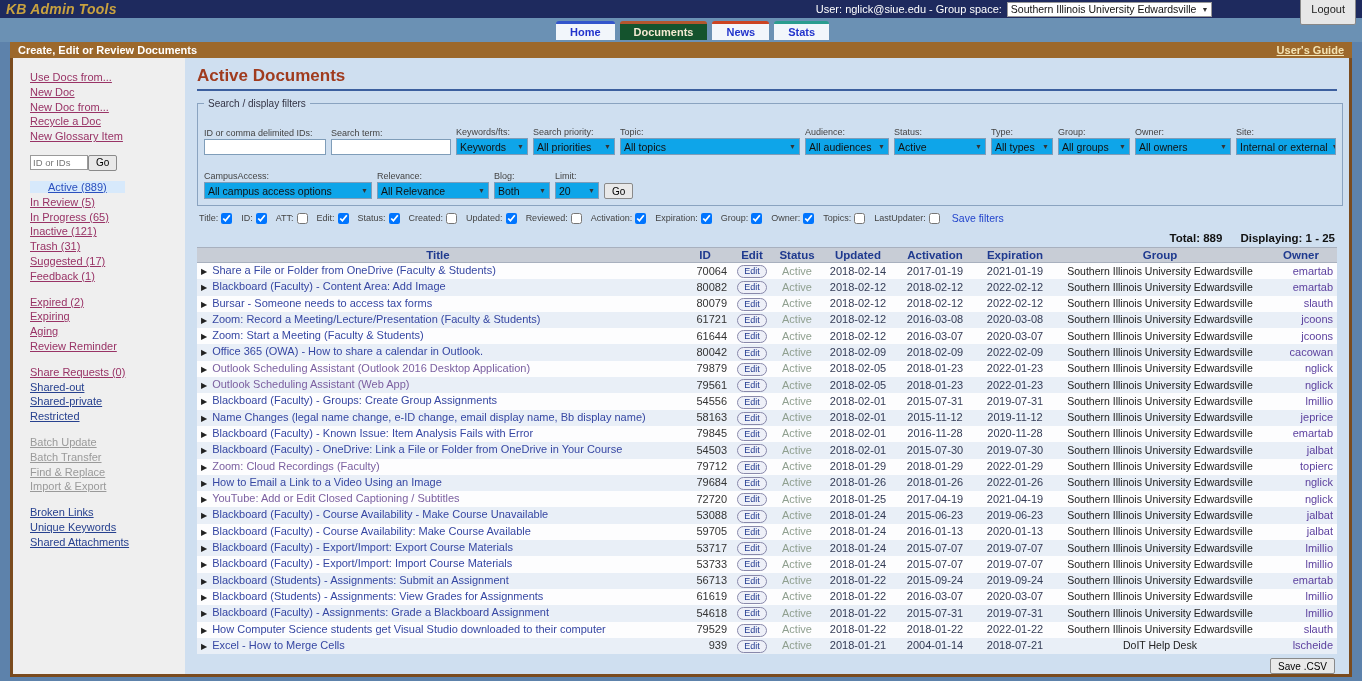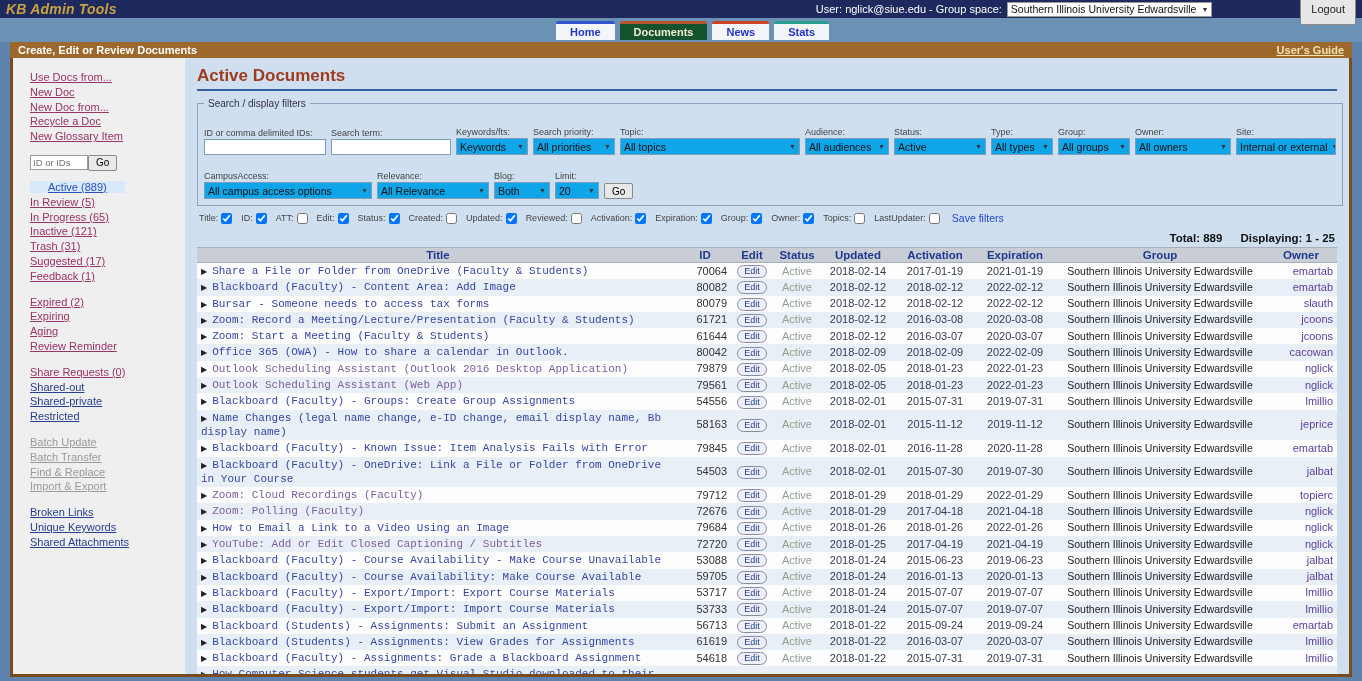--- a/index.html
+++ b/index.html
@@ -70,21 +70,21 @@
   table.docs { width:100%; border-collapse:collapse; font-size:11px; }
   table.docs th {
     background:#c8cdd6; color:#1f3a8f; font-weight:bold; font-size:11.5px;
     padding:1px 4px; text-align:center; border-top:1px solid #a8b0be; border-bottom:1px solid #a8b0be;
   }
   table.docs td { padding:1px 4px; line-height:13.3px; }
   table.docs tr.r:nth-child(even) { background:#e9eff7; }
   table.docs tr.r:nth-child(odd) { background:#fdfdfe; }
   td.c-title { text-align:left; }
   .tri { color:#222; font-size:8px; margin-right:5px; }
-  .tlink { color:#3647a3; cursor:pointer;font-family:Liberation Mono, monospace; }
+  .tlink { color:#3647a3; cursor:pointer; }
   .tlink.visited { color:#7b5fa0; }
   td.c-id { text-align:right; padding-right:12px; color:#333; }
   td.c-edit { text-align:center; }
   .edit-pill { display:inline-block; border:1px solid #8888aa; border-radius:8px; background:#eef0f8; color:#223a8f; font-size:9px; line-height:11px; padding:0 6px; cursor:pointer; }
   td.c-status { text-align:center; color:#8f9f8f; }
   td.c-date { text-align:center; color:#333b55; }
   td.c-group { text-align:center; color:#222; font-size:10.5px; }
   td.c-owner { text-align:right; padding-right:8px; }
   .olink { color:#5b3f9e; cursor:pointer; }
   .csv-row { text-align:right; margin:4px 2px 0 0; }
@@ -502,31 +502,20 @@
             <td class="c-id">79712</td>
             <td class="c-edit"><span class="edit-pill">Edit</span></td>
             <td class="c-status">Active</td>
             <td class="c-date">2018-01-29</td>
             <td class="c-date">2018-01-29</td>
             <td class="c-date">2022-01-29</td>
             <td class="c-group">Southern Illinois University Edwardsville</td>
             <td class="c-owner"><a class="olink">topierc</a></td>
           </tr>
           <tr class="r">
-            <td class="c-title"><span class="tri">▶</span><a class="tlink visited">Zoom: Polling (Faculty)</a></td>
-            <td class="c-id">72676</td>
-            <td class="c-edit"><span class="edit-pill">Edit</span></td>
-            <td class="c-status">Active</td>
-            <td class="c-date">2018-01-29</td>
-            <td class="c-date">2017-04-18</td>
-            <td class="c-date">2021-04-18</td>
-            <td class="c-group">Southern Illinois University Edwardsville</td>
-            <td class="c-owner"><a class="olink">nglick</a></td>
-          </tr>
-          <tr class="r">
             <td class="c-title"><span class="tri">▶</span><a class="tlink">How to Email a Link to a Video Using an Image</a></td>
             <td class="c-id">79684</td>
             <td class="c-edit"><span class="edit-pill">Edit</span></td>
             <td class="c-status">Active</td>
             <td class="c-date">2018-01-26</td>
             <td class="c-date">2018-01-26</td>
             <td class="c-date">2022-01-26</td>
             <td class="c-group">Southern Illinois University Edwardsville</td>
             <td class="c-owner"><a class="olink">nglick</a></td>
           </tr>
@@ -622,20 +611,31 @@
             <td class="c-title"><span class="tri">▶</span><a class="tlink">How Computer Science students get Visual Studio downloaded to their computer</a></td>
             <td class="c-id">79529</td>
             <td class="c-edit"><span class="edit-pill">Edit</span></td>
             <td class="c-status">Active</td>
             <td class="c-date">2018-01-22</td>
             <td class="c-date">2018-01-22</td>
             <td class="c-date">2022-01-22</td>
             <td class="c-group">Southern Illinois University Edwardsville</td>
             <td class="c-owner"><a class="olink">slauth</a></td>
           </tr>
+          <tr class="r">
+            <td class="c-title"><span class="tri">▶</span><a class="tlink">Excel - How to Merge Cells</a></td>
+            <td class="c-id">939</td>
+            <td class="c-edit"><span class="edit-pill">Edit</span></td>
+            <td class="c-status">Active</td>
+            <td class="c-date">2018-01-21</td>
+            <td class="c-date">2004-01-14</td>
+            <td class="c-date">2018-07-21</td>
+            <td class="c-group">DoIT Help Desk</td>
+            <td class="c-owner"><a class="olink">lscheide</a></td>
+          </tr>
         </tbody>
     </table>
 
     <div class="csv-row">
       <button class="csv-btn">Save .CSV</button>
     </div>
 
     <div class="pagination">
       <div id="pag-line1"></div>
 

